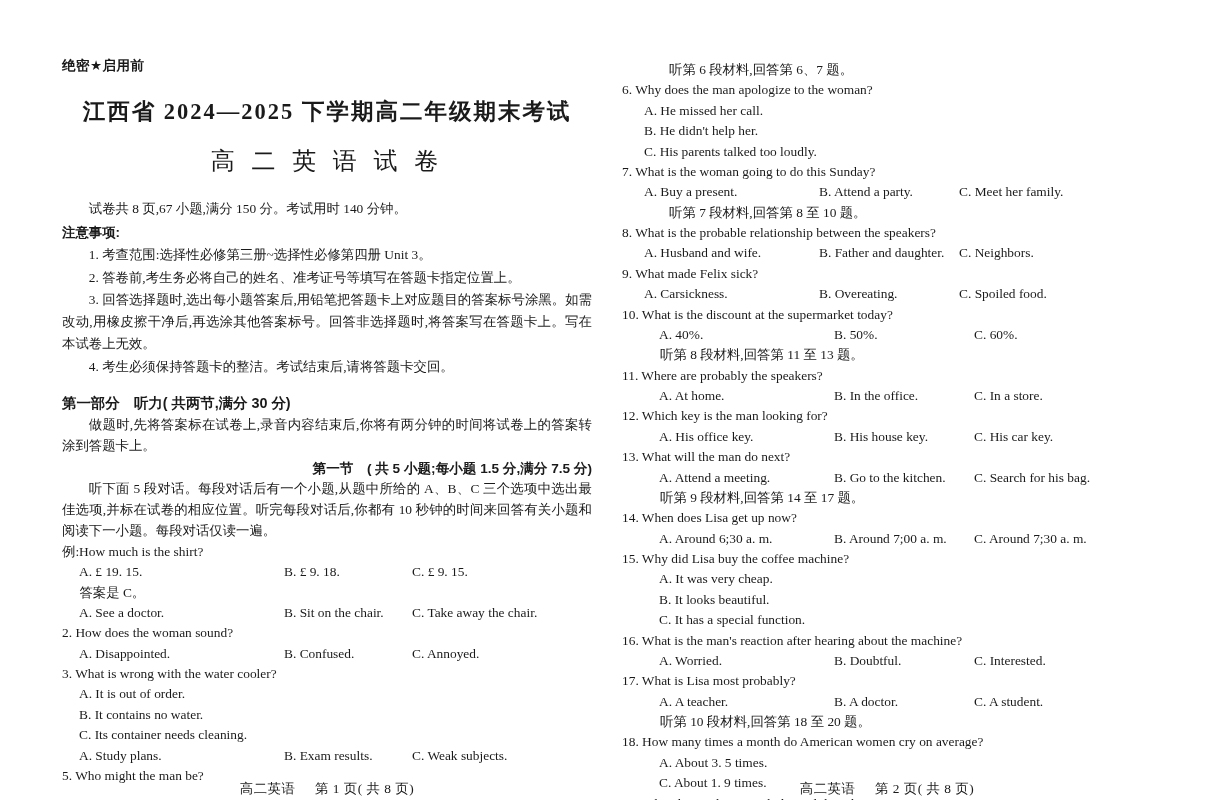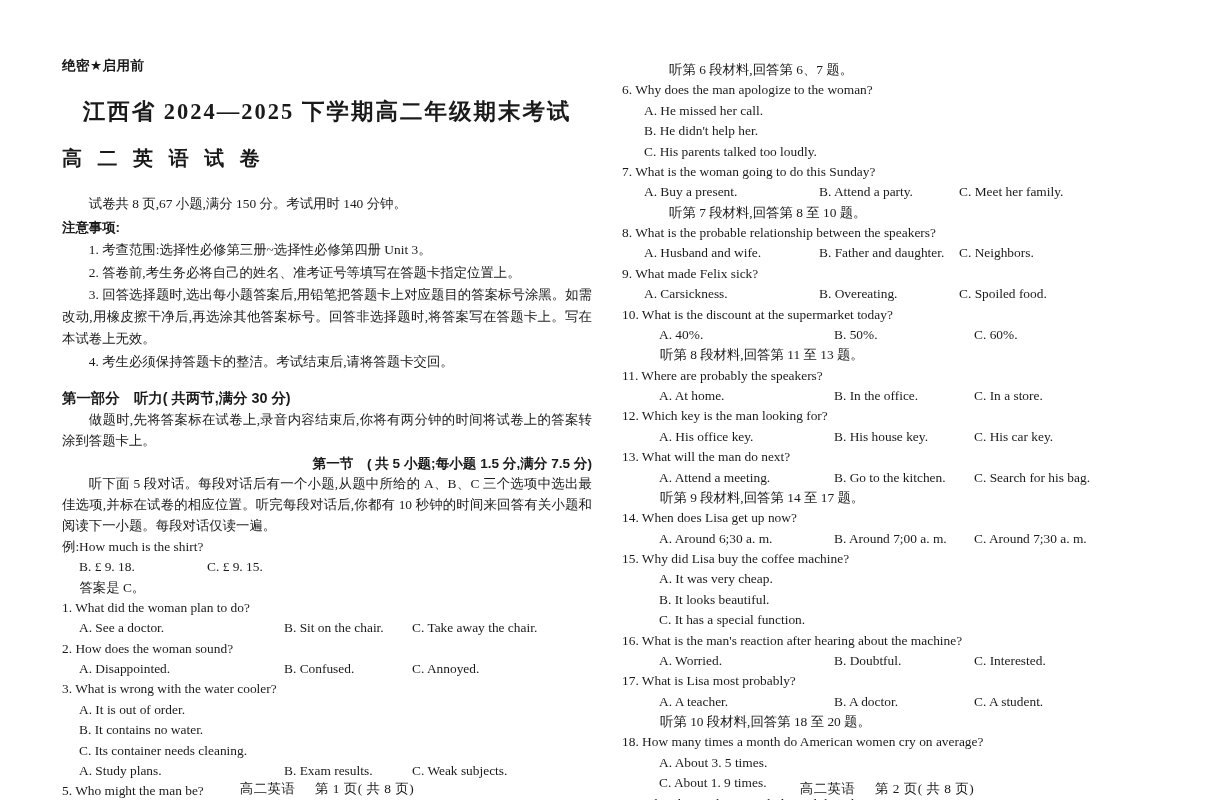--- a/index.html
+++ b/index.html
@@ -42,23 +42,24 @@
   }
   .title-main {
     text-align: center;
     font-size: 22.5px;
     font-weight: bold;
     letter-spacing: 2px;
     margin-top: 22px;
     white-space: nowrap;
   }
   .title-sub {
-    font-family: "Liberation Sans", "DejaVu Sans", sans-serif;
-    font-size: 20px;
-    font-weight: bold;
+    text-align: center;
+    font-family: "Liberation Sans", "DejaVu Sans", sans-serif;
+    font-size: 24px;
+    font-weight: normal;
     letter-spacing: 5px;
     margin-top: 18px;
   }
   .intro-line {
     font-size: 13.4px;
     text-indent: 2em;
     margin-top: 22px;
     line-height: 1.55;
   }
   .notice-head {
@@ -180,28 +181,28 @@
     <div class="notice-item">4. 考生必须保持答题卡的整洁。考试结束后,请将答题卡交回。</div>
 
     <div class="part-head">第一部分　听力( 共两节,满分 30 分)</div>
     <div class="para">做题时,先将答案标在试卷上,录音内容结束后,你将有两分钟的时间将试卷上的答案转涂到答题卡上。</div>
 
     <div class="section-head">第一节　( 共 5 小题;每小题 1.5 分,满分 7.5 分)</div>
     <div class="para">听下面 5 段对话。每段对话后有一个小题,从题中所给的 A、B、C 三个选项中选出最佳选项,并标在试卷的相应位置。听完每段对话后,你都有 10 秒钟的时间来回答有关小题和阅读下一小题。每段对话仅读一遍。</div>
 
     <div class="example-q">例:How much is the shirt?</div>
     <div class="opts-row">
+      <span class="opt opt-a">A. £ 19. 15.</span>
       <span class="opt opt-b">B. £ 9. 18.</span>
       <span class="opt opt-c">C. £ 9. 15.</span>
     </div>
     <div class="answer-line">答案是 C。</div>
 
     <div id="left-questions">
         <div class="q-item">
-          <div class="q-stem">1. What did the woman plan to do?</div>
           <div class="opts-row">
             <span class="opt opt-a">A. See a doctor.</span>
             <span class="opt opt-b">B. Sit on the chair.</span>
             <span class="opt opt-c">C. Take away the chair.</span>
           </div>
         </div>
         <div class="q-item">
           <div class="q-stem">2. How does the woman sound?</div>
           <div class="opts-row">
             <span class="opt opt-a">A. Disappointed.</span>

